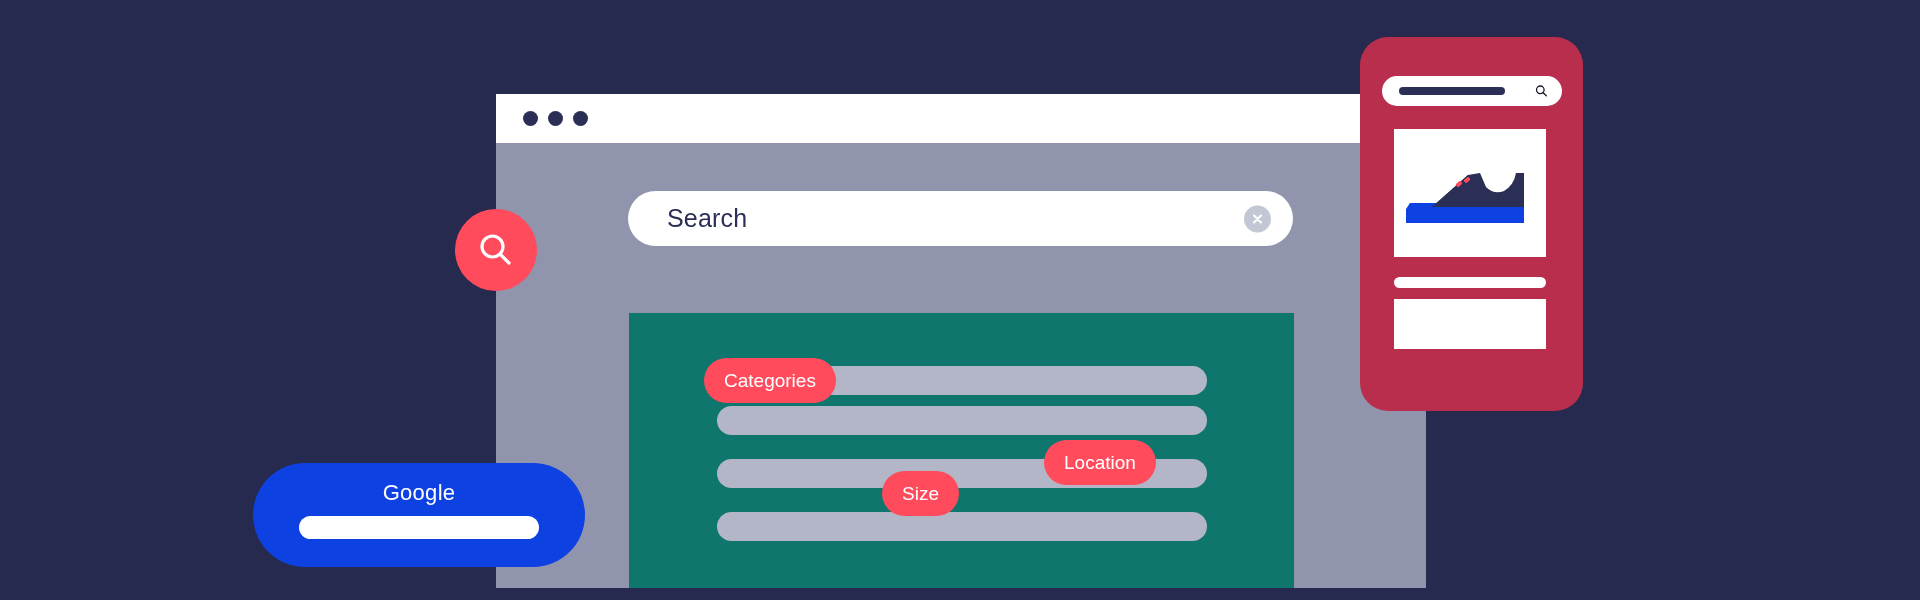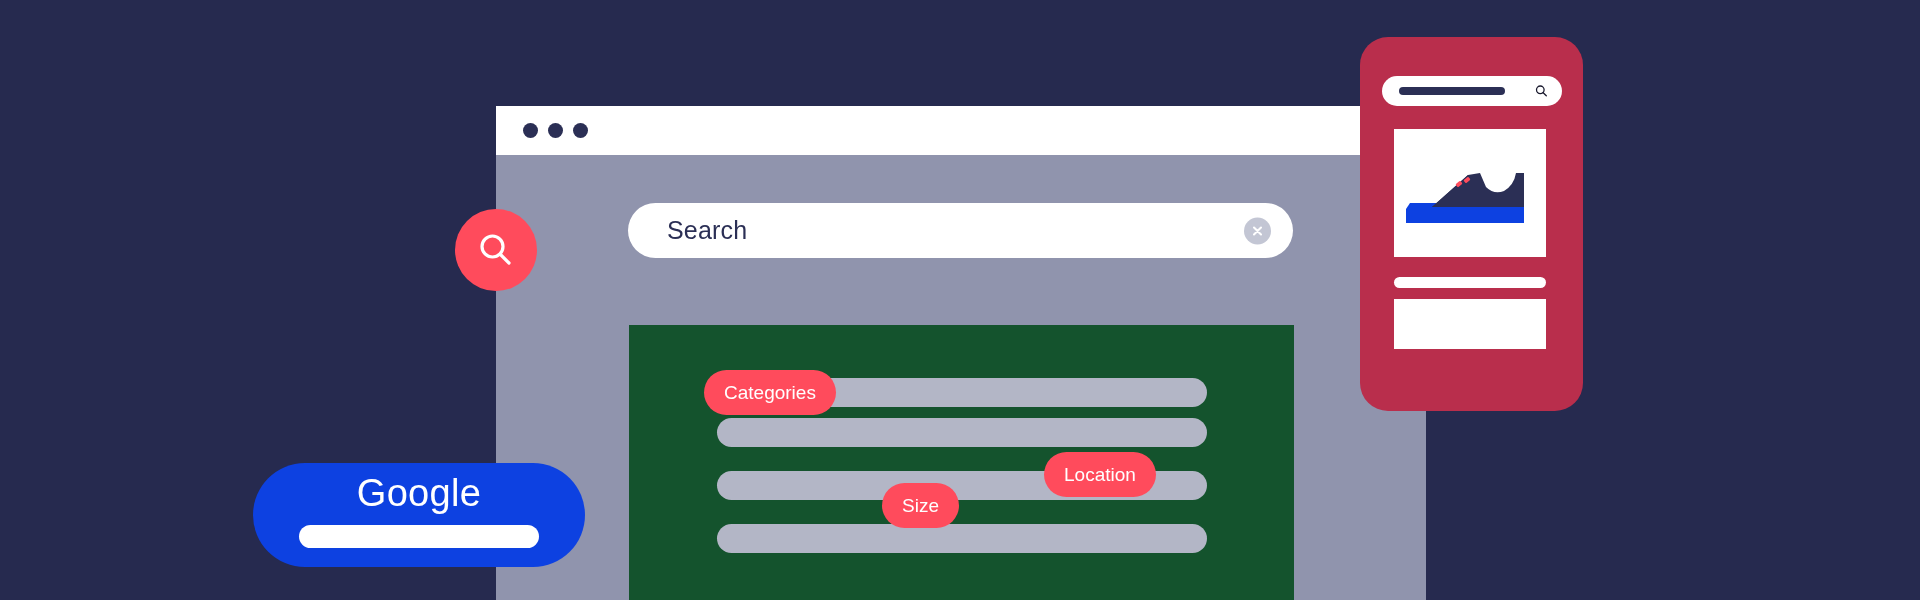--- a/index.html
+++ b/index.html
@@ -17,21 +17,21 @@
     width: 1920px;
     height: 600px;
     background: #262a4f;
     overflow: hidden;
   }
 
   
   .browser-window {
     position: absolute;
     left: 496px;
-    top: 106px;
+    top: 94px;
     width: 930px;
     height: 494px;
     background: #9094ad;
     overflow: hidden;
   }
   .browser-titlebar {
     position: absolute;
     left: 0;
     top: 0;
     width: 100%;
@@ -95,21 +95,21 @@
   }
   .clear-btn svg { display: block; }
 
   
   .filter-panel {
     position: absolute;
     left: 133px;
     top: 170px;
     width: 665px;
     height: 275px;
-    background: #14532d;
+    background: #0f766e;
   }
   .filter-row {
     position: absolute;
     left: 88px;
     width: 490px;
     height: 29px;
     background: #b3b6c6;
     border-radius: 15px;
   }
   .filter-row.r1 { top: 53px; }
@@ -157,22 +157,22 @@
     top: 463px;
     width: 332px;
     height: 104px;
     border-radius: 52px;
     background: #0d41e1;
     display: flex;
     flex-direction: column;
     align-items: center;
   }
   .google-wordmark {
-    margin-top: 9px;
-    font-size: 38px;
+    margin-top: 17px;
+    font-size: 22px;
     color: #ffffff;
     letter-spacing: 0.3px;
     user-select: none;
   }
   .google-input {
     margin-top: 10px;
     width: 240px;
     height: 23px;
     border-radius: 12px;
     background: #ffffff;

